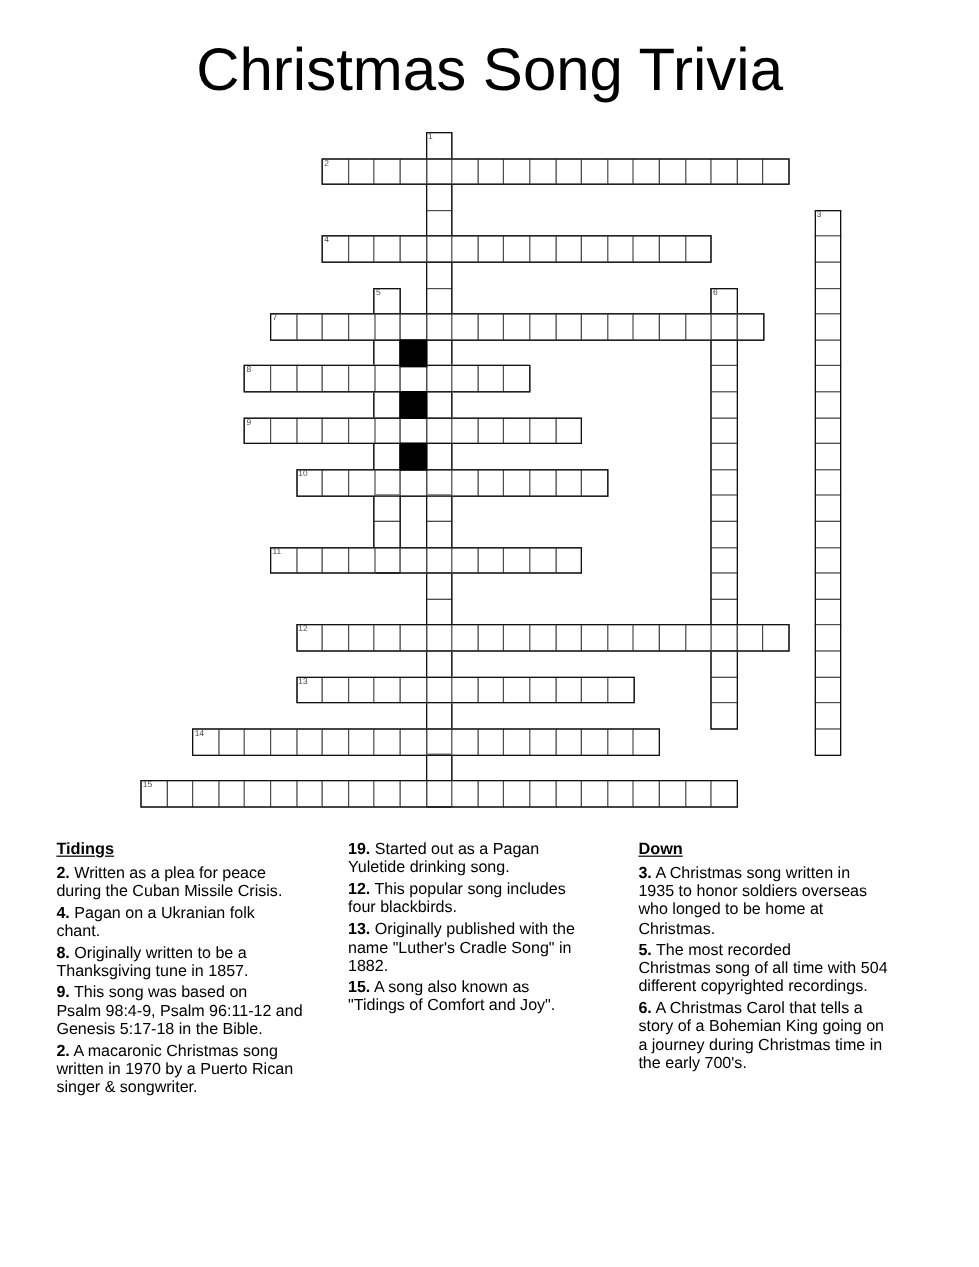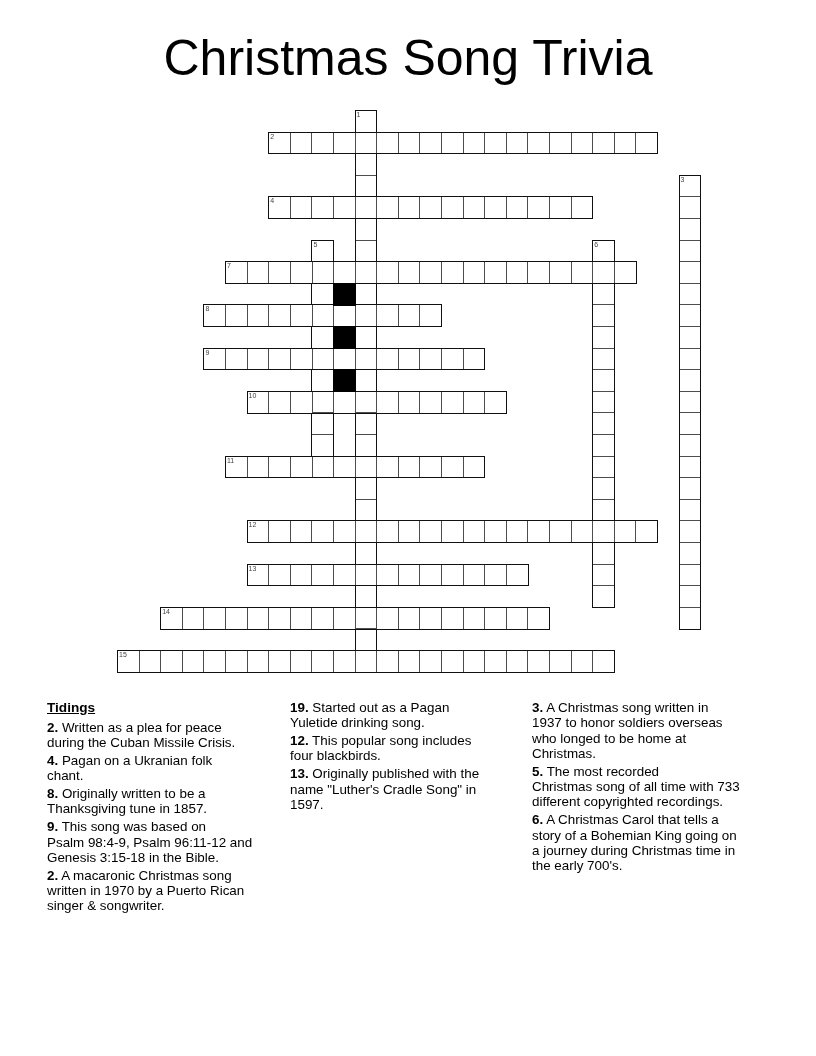--- a/index.html
+++ b/index.html
@@ -323,47 +323,50 @@
     <div class="clue-header">Tidings</div>
     <div class="clue-list">
         <p class="clue"><b>2.</b> <span class="t">Written as a plea for peace
 during the Cuban Missile Crisis.</span></p>
         <p class="clue"><b>4.</b> <span class="t">Pagan on a Ukranian folk
 chant.</span></p>
         <p class="clue"><b>8.</b> <span class="t">Originally written to be a
 Thanksgiving tune in 1857.</span></p>
         <p class="clue"><b>9.</b> <span class="t">This song was based on
 Psalm 98:4-9, Psalm 96:11-12 and
-Genesis 3:15-18 in the Bible.</span></p>
+Genesis 5:17-18 in the Bible.</span></p>
         <p class="clue"><b>2.</b> <span class="t">A macaronic Christmas song
 written in 1970 by a Puerto Rican
 singer &amp; songwriter.</span></p>
       </div>
   </div>
 
   <div class="clue-col" id="col-middle">
     <div class="clue-list">
         <p class="clue"><b>19.</b> <span class="t">Started out as a Pagan
 Yuletide drinking song.</span></p>
         <p class="clue"><b>12.</b> <span class="t">This popular song includes
 four blackbirds.</span></p>
         <p class="clue"><b>13.</b> <span class="t">Originally published with the
 name "Luther's Cradle Song" in
-1597.</span></p>
+1882.</span></p>
+        <p class="clue"><b>15.</b> <span class="t">A song also known as
+"Tidings of Comfort and Joy".</span></p>
       </div>
   </div>
 
   <div class="clue-col" id="col-down">
+    <div class="clue-header">Down</div>
     <div class="clue-list">
         <p class="clue"><b>3.</b> <span class="t">A Christmas song written in
-1937 to honor soldiers overseas
+1935 to honor soldiers overseas
 who longed to be home at
 Christmas.</span></p>
         <p class="clue"><b>5.</b> <span class="t">The most recorded
-Christmas song of all time with 733
+Christmas song of all time with 504
 different copyrighted recordings.</span></p>
         <p class="clue"><b>6.</b> <span class="t">A Christmas Carol that tells a
 story of a Bohemian King going on
 a journey during Christmas time in
 the early 700's.</span></p>
       </div>
   </div>
 
 </div>
 

